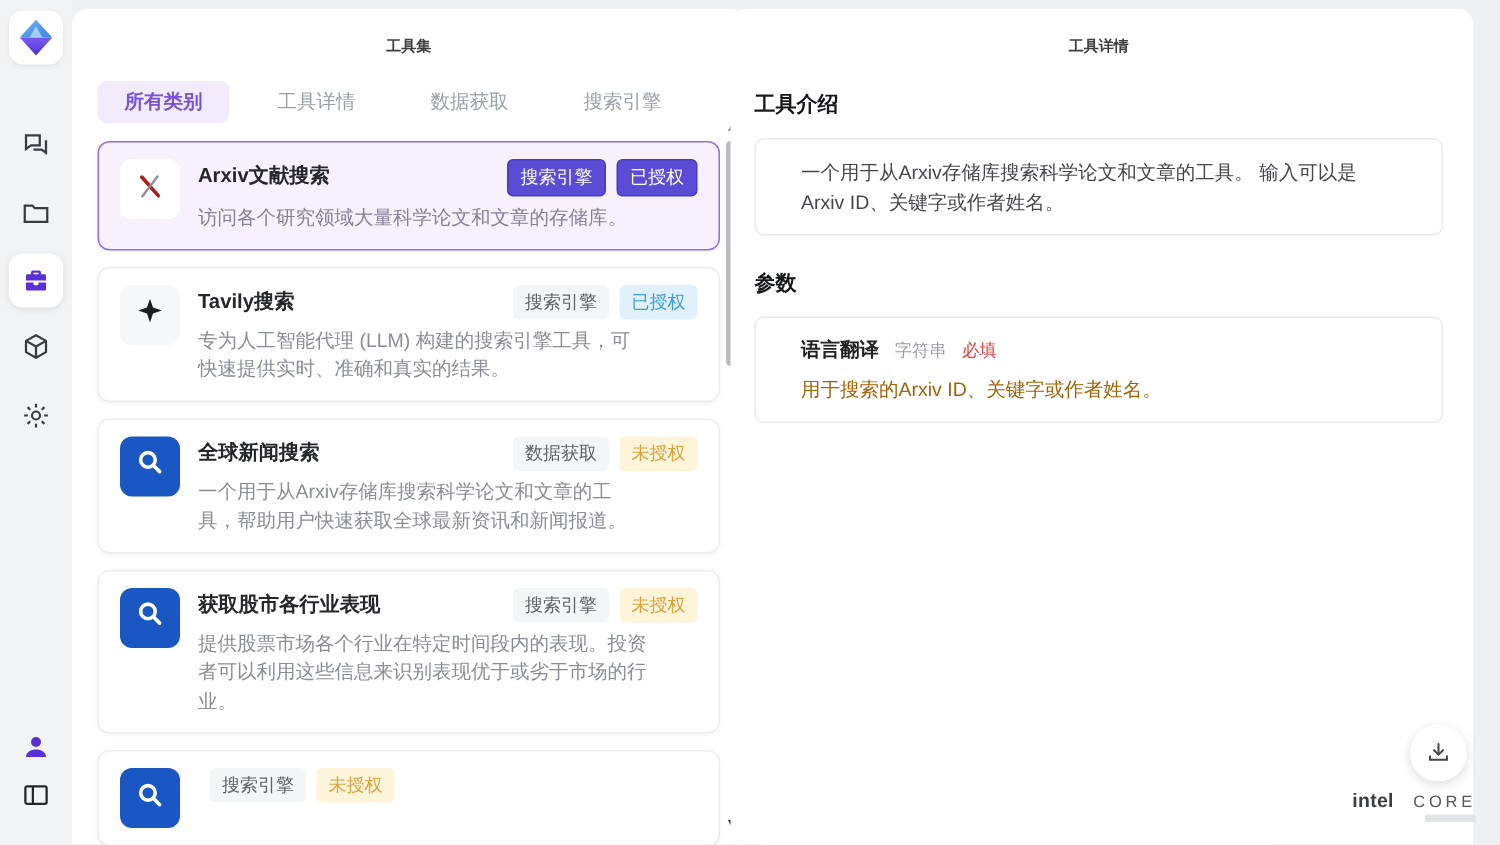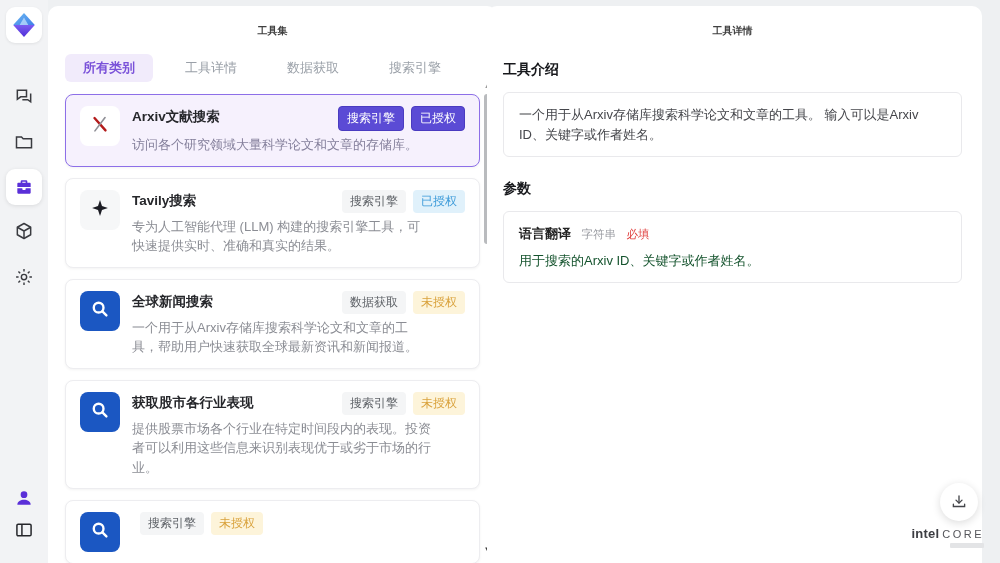--- a/index.html
+++ b/index.html
@@ -44,30 +44,30 @@
   .card-desc { font-size:13px; line-height:1.5; color:#8b8d94; margin-top:4px; max-width:300px; }
   .card.selected .card-desc { color:#85809c; }
   
   .scrollbar { position:absolute; right:6px; top:76px; bottom:10px; width:8px; }
   .sb-arrow { position:absolute; left:0; width:8px; font-size:6px; color:#9a9a9a; text-align:center; line-height:8px; }
   .sb-arrow.up { top:0; }
   .sb-arrow.down { bottom:0; color:#3a3a3a; }
   .sb-thumb { position:absolute; left:1px; top:12px; width:6px; height:150px; background:#b9bbbe; border-radius:3px; }
   
   .section-head { font-size:14px; font-weight:700; color:#17181c; margin-top:23px; }
-  .info-box { margin-top:13px; border:1px solid #e9e9ec; border-radius:6px; padding:12px 15px; }
+  .info-box { margin-top:13px; border:1px solid #e9e9ec; border-radius:6px; padding:12px 30px; }
   .intro-text { font-size:13px; color:#45464b; line-height:1.5; }
   .param-name { font-size:13px; font-weight:700; color:#222; }
   .param-type { font-size:11.5px; color:#9a9ca2; margin-left:6px; }
   .param-required { font-size:11.5px; color:#e0403f; margin-left:6px; }
-  .param-desc { font-size:13px; color:#14532d; margin-top:9px; }
+  .param-desc { font-size:13px; color:#a16207; margin-top:9px; }
   
   .fab { position:absolute; right:22px; bottom:42px; width:38px; height:38px; border-radius:50%; background:#fff; box-shadow:0 2px 8px rgba(0,0,0,.14); display:flex; align-items:center; justify-content:center; cursor:pointer; z-index:5; }
   .brand { position:absolute; right:16px; bottom:15px; z-index:5; text-align:right; }
-  .brand-row { display:flex; align-items:center; gap:3px; }
+  .brand-row { display:flex; align-items:flex-end; gap:13px; }
   .brand-intel { font-size:13px; font-weight:700; color:#3c3d42; letter-spacing:.2px; }
   .brand-core { font-size:11px; font-weight:400; color:#55565b; letter-spacing:2.5px; }
   .brand-sub { width:34px; height:5px; background:#e3e4e6; border-radius:1px; margin:2px 0 0 auto; }
 </style>
 </head>
 <body>
 
 <div class="rail">
   <div class="rail-logo">
     <svg width="26" height="26" viewBox="0 0 24 24">

